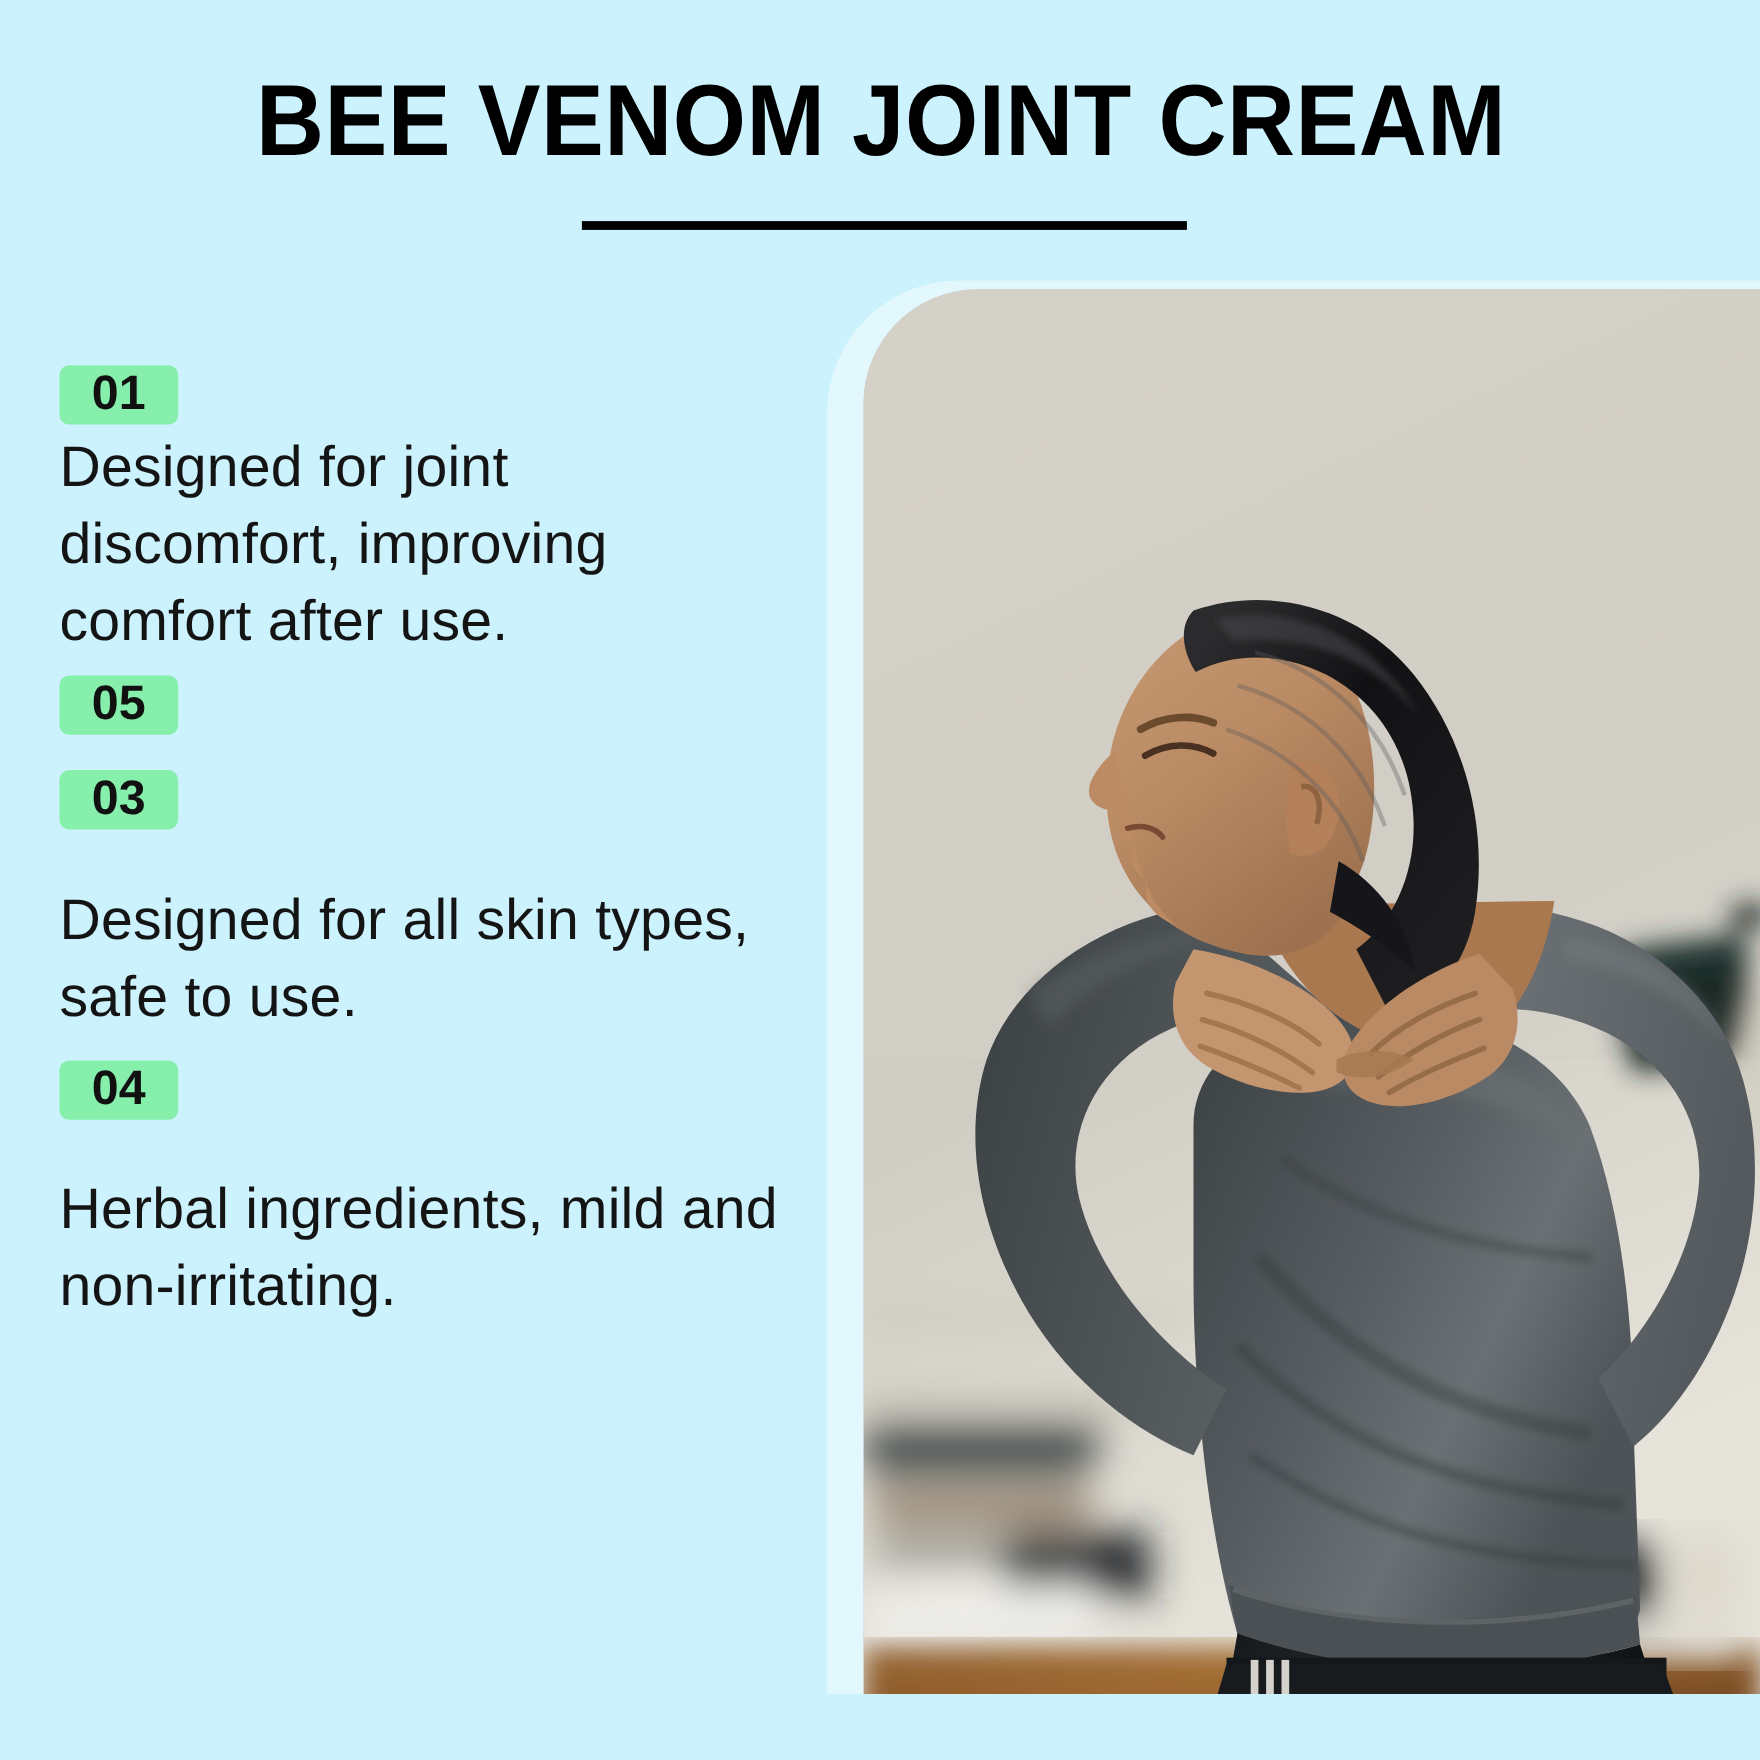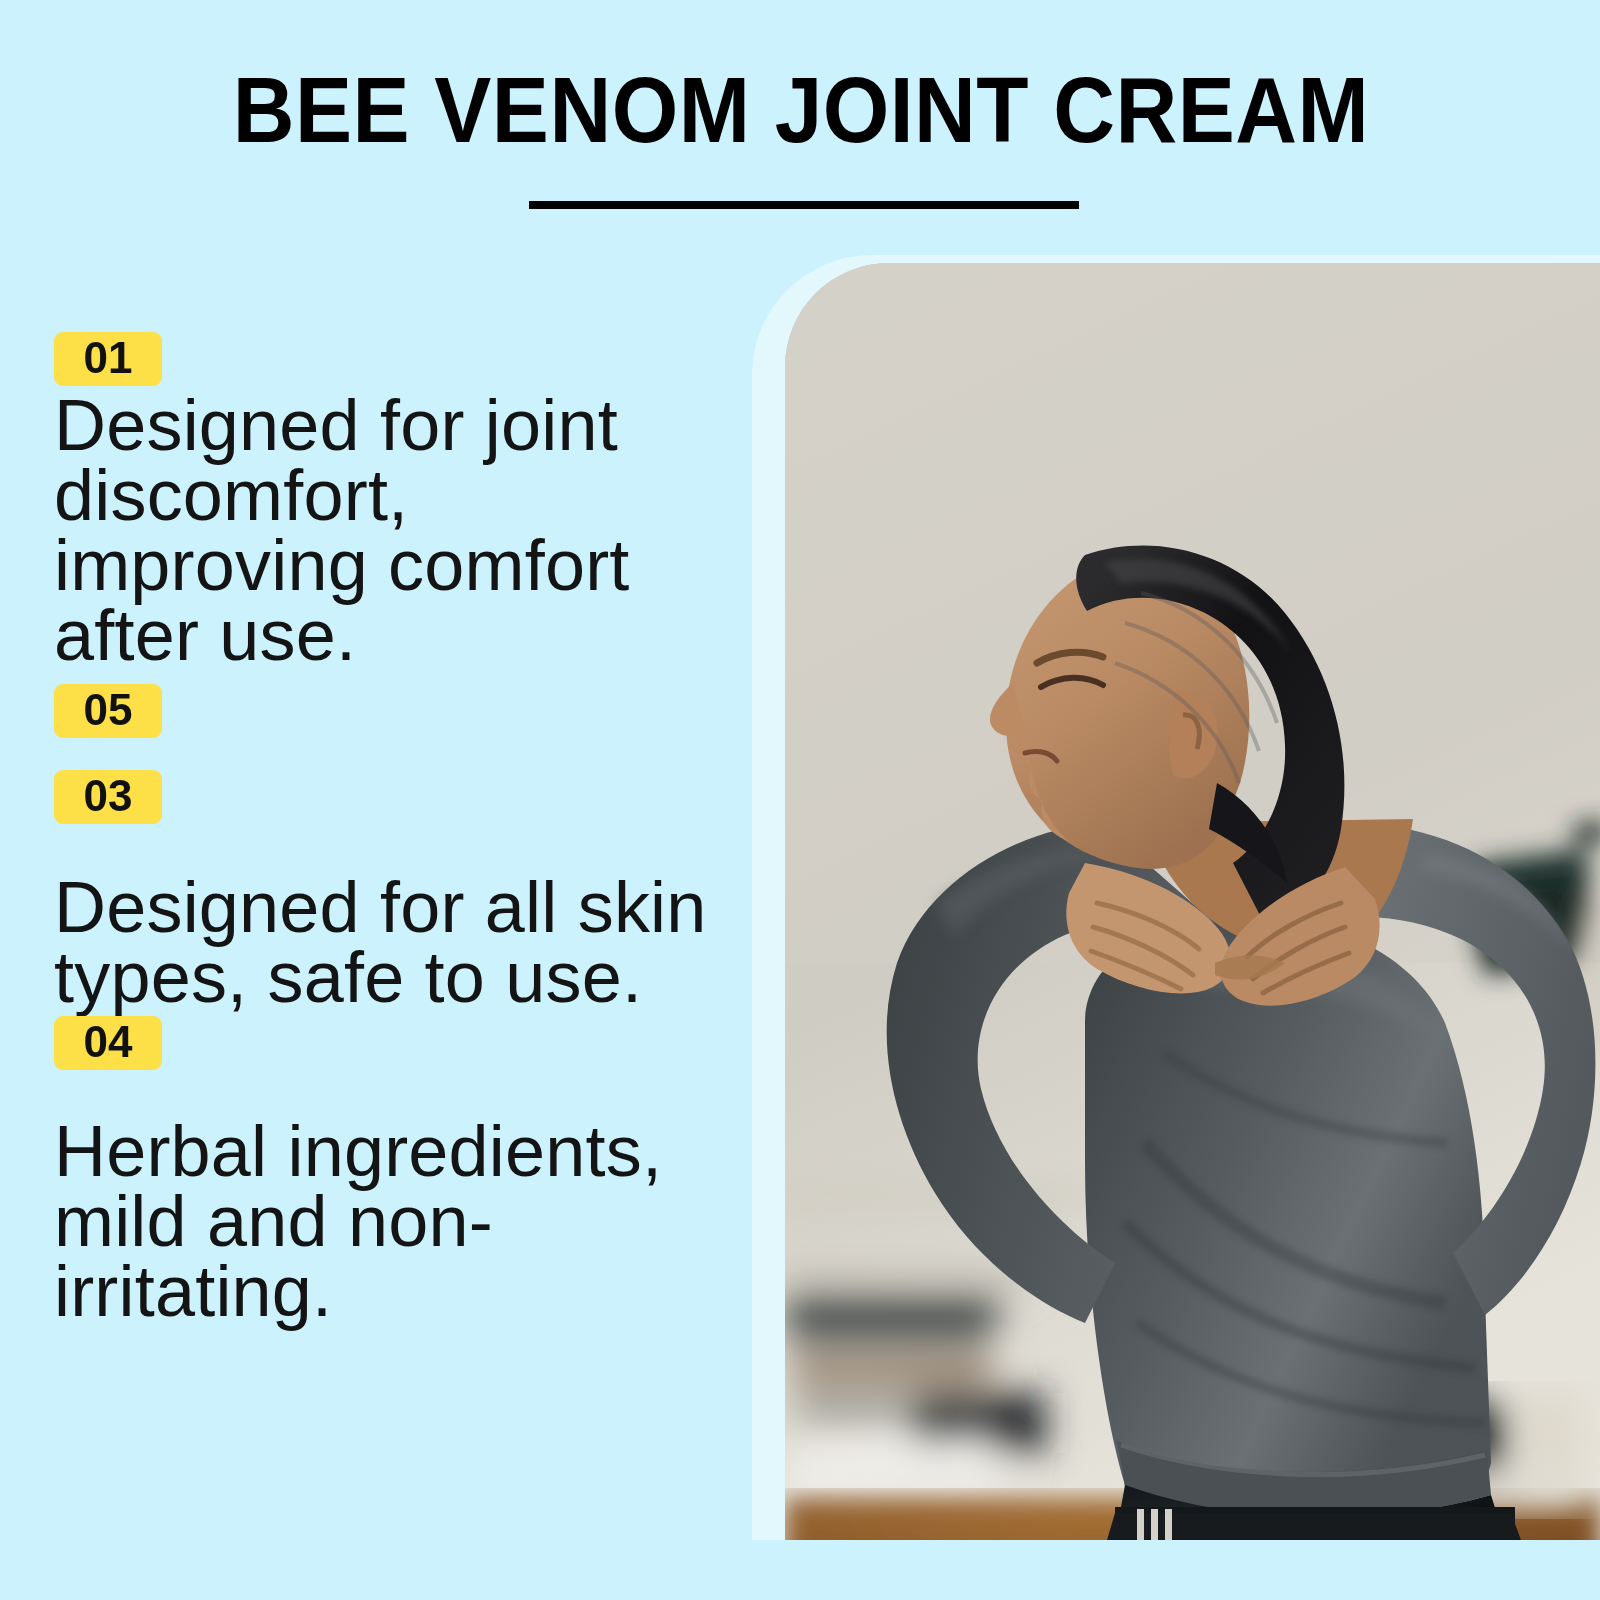--- a/index.html
+++ b/index.html
@@ -41,39 +41,39 @@
   
   .features {
     position:absolute;
     top:332px; left:54px;
     width:660px;
   }
   .feature { position:relative; }
   .feature.f1 { margin-bottom:0px; }
   .feature.f2 { margin-top:14px; }
   .feature.f3 { margin-top:32px; }
-  .feature.f4 { margin-top:4px; }
+  .feature.f4 { margin-top:22px; }
 
   .badge {
     display:inline-block;
-    background:#fde047;
+    background:#86efac;
     border-radius:9px;
     min-width:108px;
     padding:4px 20px 6px 20px;
     text-align:center;
     font-family:"Liberation Sans Narrow","Liberation Sans", sans-serif;
     font-weight:700;
     font-size:44px;
     line-height:44px;
     color:#111111;
   }
   .feature-text {
     font-family:"Liberation Sans Narrow","Liberation Sans", sans-serif;
     font-weight:400;
-    font-size:72px;
+    font-size:52px;
     line-height:70px;
     color:#141414;
     letter-spacing:0.2px;
     max-width:660px;
   }
   .f1 .feature-text { margin-top:4px; }
   .f2 .feature-text { margin-top:48px; }
   .f3 .feature-text { margin-top:48px; }
   .f4 .feature-text { margin-top:46px; }
 

